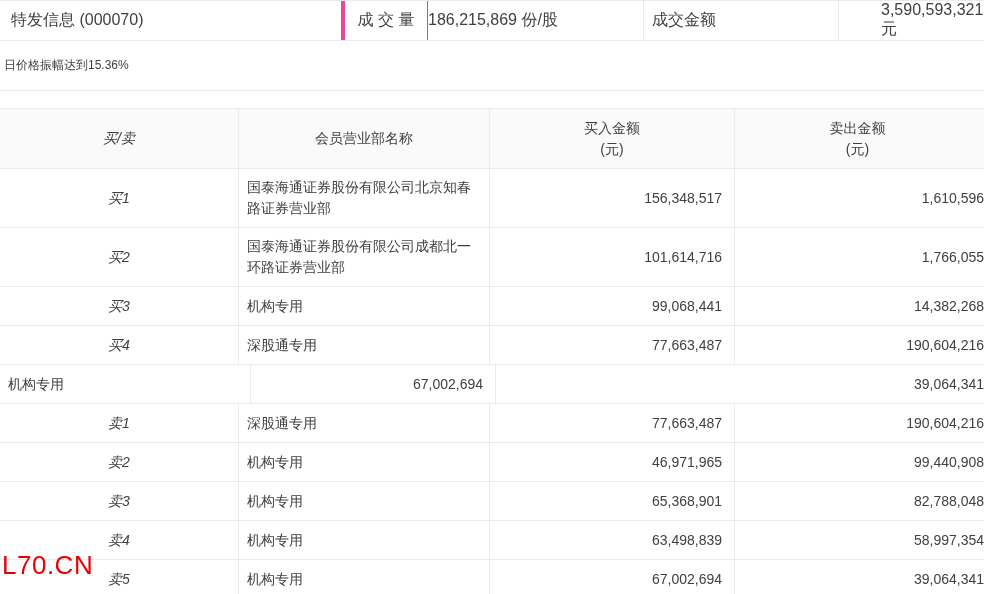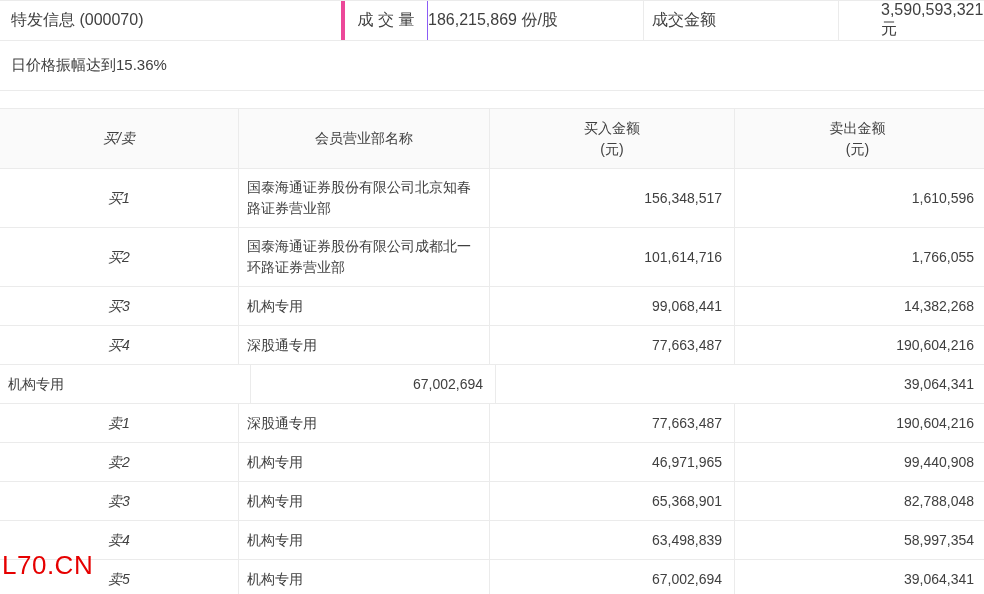--- a/index.html
+++ b/index.html
@@ -20,40 +20,40 @@
     font-size:16px;
   }
   .tcell { display:flex; align-items:center; height:100%; }
   .c-stock     { width:341px; padding-left:11px; }
   .c-vol-label { width:86px;  border-left:4px solid #ec4899; justify-content:center;text-align:right; }
   .c-vol-value { width:191px; border-left:1px solid #8b5cf6; padding-left:0; }
   .c-amt-label { width:195px; border-left:1px solid #ebebeb; padding-left:8px;margin-left:25px; }
   .c-amt-value { flex:1;      border-left:1px solid #ebebeb; padding-left:42px; }
   .topbar-row2 {
     height:50px; display:flex; align-items:center;
-    padding-left:11px;
+    padding-left:4px;
     border-bottom:1px solid #ebebeb;
-    font-size:15px;
+    font-size:12px;
   }
   .spacer { height:17px; }
 
   
   .tbl { border-top:1px solid #ebebeb; font-size:14px; }
   .tr  { display:flex; border-bottom:1px solid #ebebeb; }
   .th, .td {
     display:flex; align-items:center;
     min-height:38px; padding:8px;
     border-right:1px solid #ebebeb;
     line-height:21px;
   }
   .tr > :last-child { border-right:none; }
   .col-side   { width:239px; justify-content:center;font-style:italic; }
   .col-branch { width:251px; }
   .col-buy    { width:245px; justify-content:flex-end; padding-right:12px; }
-  .col-sell   { flex:1;      justify-content:flex-end; padding-right:10px; }
+  .col-sell   { flex:1;      justify-content:flex-end; padding-right:0; }
   .thead .tr { background:#fafafa; }
   .thead .th { min-height:59px; justify-content:center; text-align:center; }
   .th.two-line { flex-direction:column; }
   .th.two-line span { display:block; }
 
   
   .watermark {
     position:absolute; left:2px; top:550px;
     font-size:26px; letter-spacing:0.5px;
     font-family:"Liberation Sans",sans-serif;

